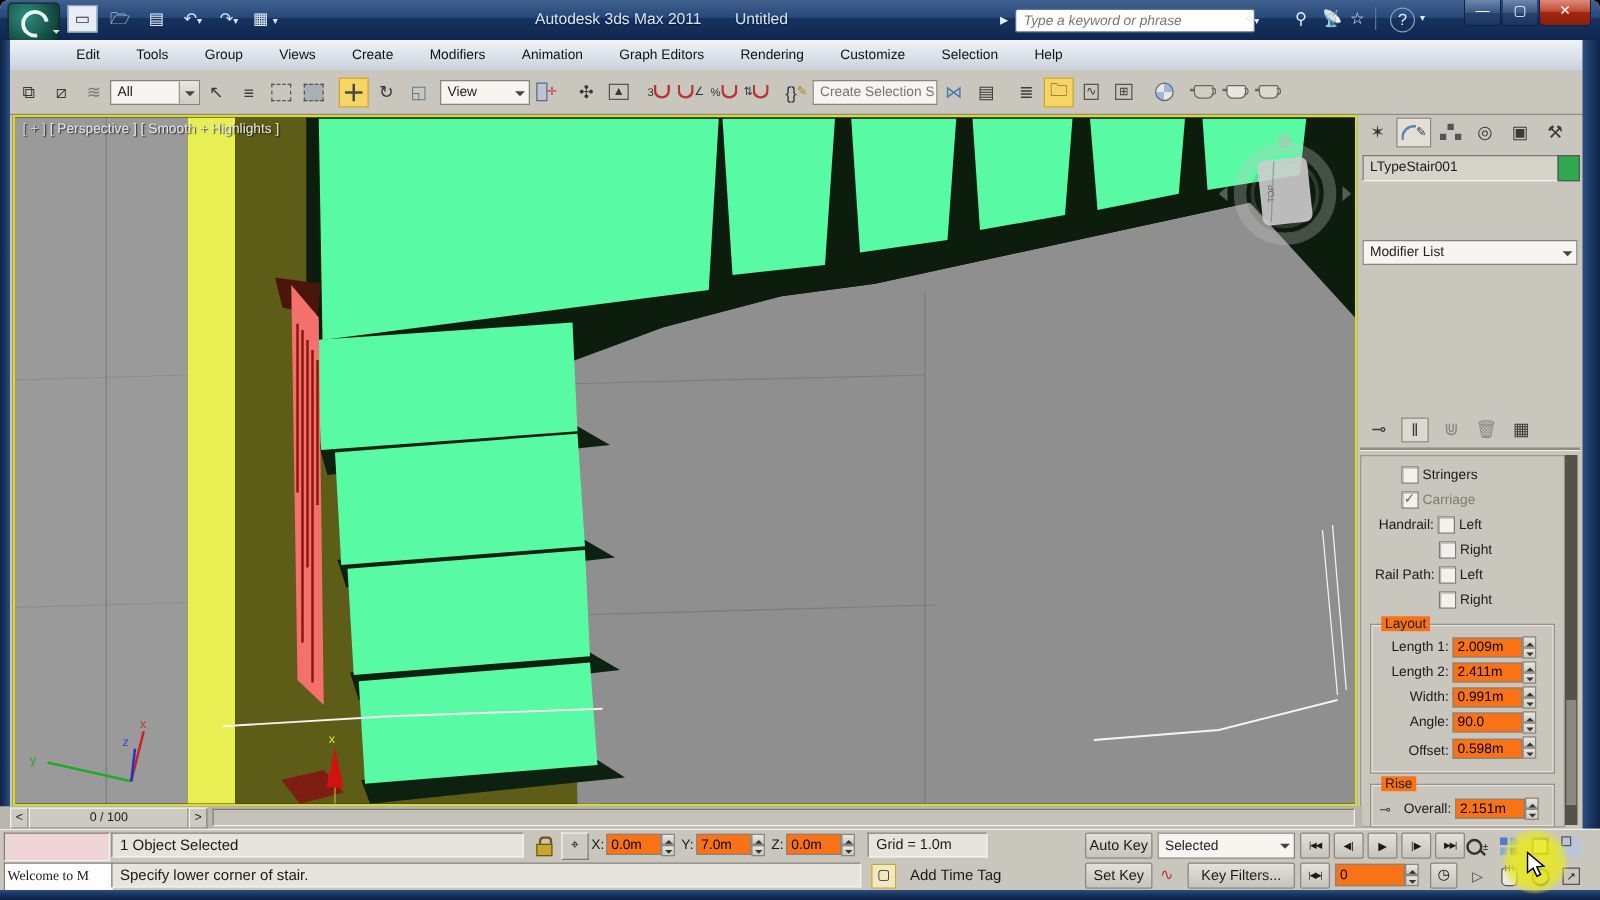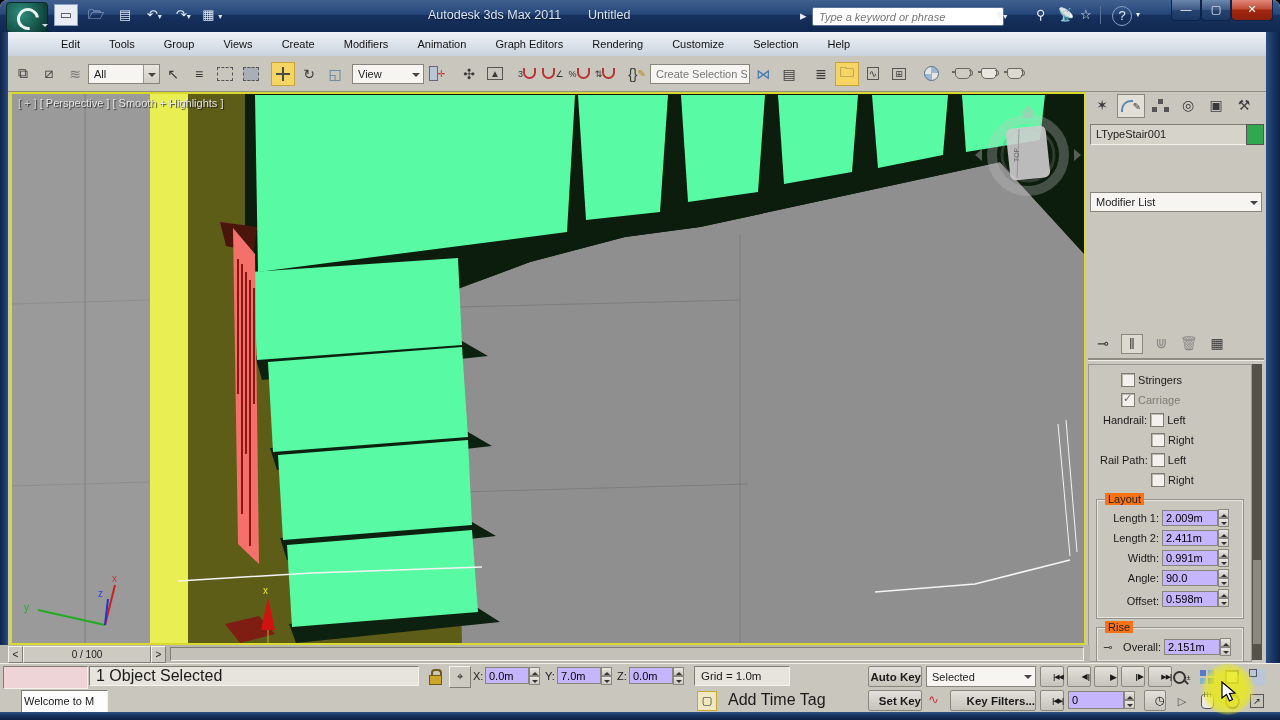--- a/index.html
+++ b/index.html
@@ -49,52 +49,52 @@
   .plus{position:relative;width:14px;height:14px;}
   .plus::before{content:"";position:absolute;left:6px;top:0;width:2px;height:14px;background:#4a4a4a;}
   .plus::after{content:"";position:absolute;left:0;top:6px;width:14px;height:2px;background:#4a4a4a;}
   .teapot{width:14px;height:9px;background:#cfccc4;border:1px solid #6a675f;border-radius:2px 2px 5px 5px;position:relative;}
   .teapot::before{content:"";position:absolute;left:-4px;top:2px;width:4px;height:2px;background:#6a675f;}
   .teapot::after{content:"";position:absolute;right:-3px;top:1px;width:3px;height:4px;border:1px solid #6a675f;border-left:none;border-radius:0 3px 3px 0;}
   .sphere{width:13px;height:13px;border-radius:50%;background:conic-gradient(#9fb6d4 0 25%,#e8e6e0 0 50%,#9fb6d4 0 75%,#e8e6e0 0);border:1px solid #55708f;}
   
   .sunken{border-top:1px solid #7f7c74;border-left:1px solid #7f7c74;border-bottom:1px solid #f4f2ec;border-right:1px solid #f4f2ec;background:#e6e4dd;}
   .raised{border-top:1px solid #f4f2ec;border-left:1px solid #f4f2ec;border-bottom:1px solid #7f7c74;border-right:1px solid #7f7c74;background:#cdcac2;}
-  .numfield{background:#c4b5fd;border:1px solid #87847c;font-size:11px;padding:0 3px;box-sizing:border-box;}
+  .numfield{background:#f97316;border:1px solid #87847c;font-size:11px;padding:0 3px;box-sizing:border-box;}
   .spin{width:11px;display:inline-flex;flex-direction:column;}
   .spin i{display:block;width:11px;height:9px;background:linear-gradient(#e9e7e1,#cbc8c0);border:1px solid #8a877f;box-sizing:border-box;position:relative;}
   .spin i::after{content:"";position:absolute;left:2px;border:3px solid transparent;}
   .spin i.up::after{top:1px;border-bottom-color:#333;}
   .spin i.dn::after{top:3px;border-top-color:#333;}
   .cb{display:inline-block;width:12px;height:12px;background:#f2f1ed;border:1px solid #7f7c74;
       box-shadow:inset 1px 1px 0 #b9b6ae;position:relative;vertical-align:-2px;}
   .cb.ck::after{content:"✓";position:absolute;left:1px;top:-2px;font-size:11px;color:#666;}
   .grouptitle{position:absolute;top:-7px;left:8px;background:#f97316;padding:0 3px;font-size:11px;color:#222;}
   .groupbox{border:1px solid #94918a;box-shadow:inset 0 0 0 1px #e8e6e0;position:absolute;}
   .prow{position:absolute;height:18px;display:flex;align-items:center;}
   .plabel{width:58px;text-align:right;margin-right:3px;font-size:11px;color:#1a1a1a;}
   
   #viewport{left:10px;top:92px;width:1072px;height:549px;border:2px solid #d9d92e;background:#0b1a0c;}
   #vplabel{left:6px;top:3px;font-size:11px;color:#e6e6e6;text-shadow:1px 1px 1px rgba(0,0,0,.7);}
   
   #timeline{left:0;top:645px;width:1090px;height:18px;background:#b9b6ae;}
   .tl-btn{position:absolute;top:1px;height:15px;text-align:center;font-size:10px;line-height:15px;}
   
   #statusbar{left:0;top:663px;width:1280px;height:49px;background:#c9c6be;border-top:1px solid #f0eee8;}
-  .sfield{position:absolute;font-size:16px;line-height:18px;padding:0 6px;box-sizing:border-box;overflow:hidden;white-space:nowrap;}
-  .btn{position:absolute;text-align:right;font-size:11.5px;box-sizing:border-box;
-       background:linear-gradient(#e3e1db,#c6c3bb);border:1px solid #8a877f;border-radius:2px;font-weight:bold;}
+  .sfield{position:absolute;font-size:12px;line-height:18px;padding:0 6px;box-sizing:border-box;overflow:hidden;white-space:nowrap;}
+  .btn{position:absolute;text-align:center;font-size:11.5px;box-sizing:border-box;
+       background:linear-gradient(#e3e1db,#c6c3bb);border:1px solid #8a877f;border-radius:2px;}
   .navico{position:absolute;width:22px;height:22px;display:flex;align-items:center;justify-content:center;}
   .blob{position:absolute;left:1201px;top:663px;width:54px;height:52px;border-radius:50%;
     background:radial-gradient(circle,rgba(233,233,30,.85) 0 45%,rgba(233,233,30,.55) 62%,rgba(233,233,30,0) 72%);
     z-index:30;}
   #cursor{position:absolute;left:1221px;top:681px;z-index:31;}
   .lockbody{position:absolute;left:4px;top:9px;width:11px;height:8px;background:#caa62e;border:1px solid #6e5a12;}
   .lockarc{position:absolute;left:6px;top:3px;width:7px;height:7px;border:2px solid #6e5a12;border-bottom:none;border-radius:4px 4px 0 0;}
-  .mono{font-family:Liberation Sans, sans-serif;margin-left:18px;}
+  .mono{font-family:Liberation Serif, serif;}
 </style>
 </head>
 <body>
 
 <div id="app">
 
   <div id="titlebar" class="abs">
     <div class="abs logo">
       <div class="swirl"></div>
       <div class="lcaret"></div>
@@ -458,20 +458,21 @@
   </div>
 
   <div id="statusbar" class="abs">
 
     <div class="abs sunken" style="left:3px;top:2px;width:83px;height:21px;background:#eed3d7;"></div>
     <div class="abs sunken mono" style="left:3px;top:26px;width:83px;height:21px;background:#fdfdfd;font-size:11px;line-height:21px;padding-left:2px;overflow:hidden;white-space:nowrap;">
       <span>Welcome to M</span>
     </div>
 
     <div class="sfield sunken" style="left:89px;top:2px;width:330px;height:20px;"><span>1 Object Selected</span></div>
+    <div class="sfield sunken" style="left:89px;top:26px;width:600px;height:20px;"><span>Specify lower corner of stair.</span></div>
 
     <div class="abs" style="left:425px;top:2px;width:20px;height:20px;">
         <span class="lockarc"></span>
         <span class="lockbody"></span>
       </div>
     <div class="abs raised" style="left:449px;top:2px;width:20px;height:20px;text-align:center;line-height:18px;">⌖</div>
     <span class="abs" style="left:473px;top:6px;">X:</span>
     <input class="abs numfield" style="left: 485px; top: 3px; width: 44px; height: 17px;" value="0.0m">
     <span class="abs spin" style="left:529px;top:3px;">
         <i class="up"></i>

